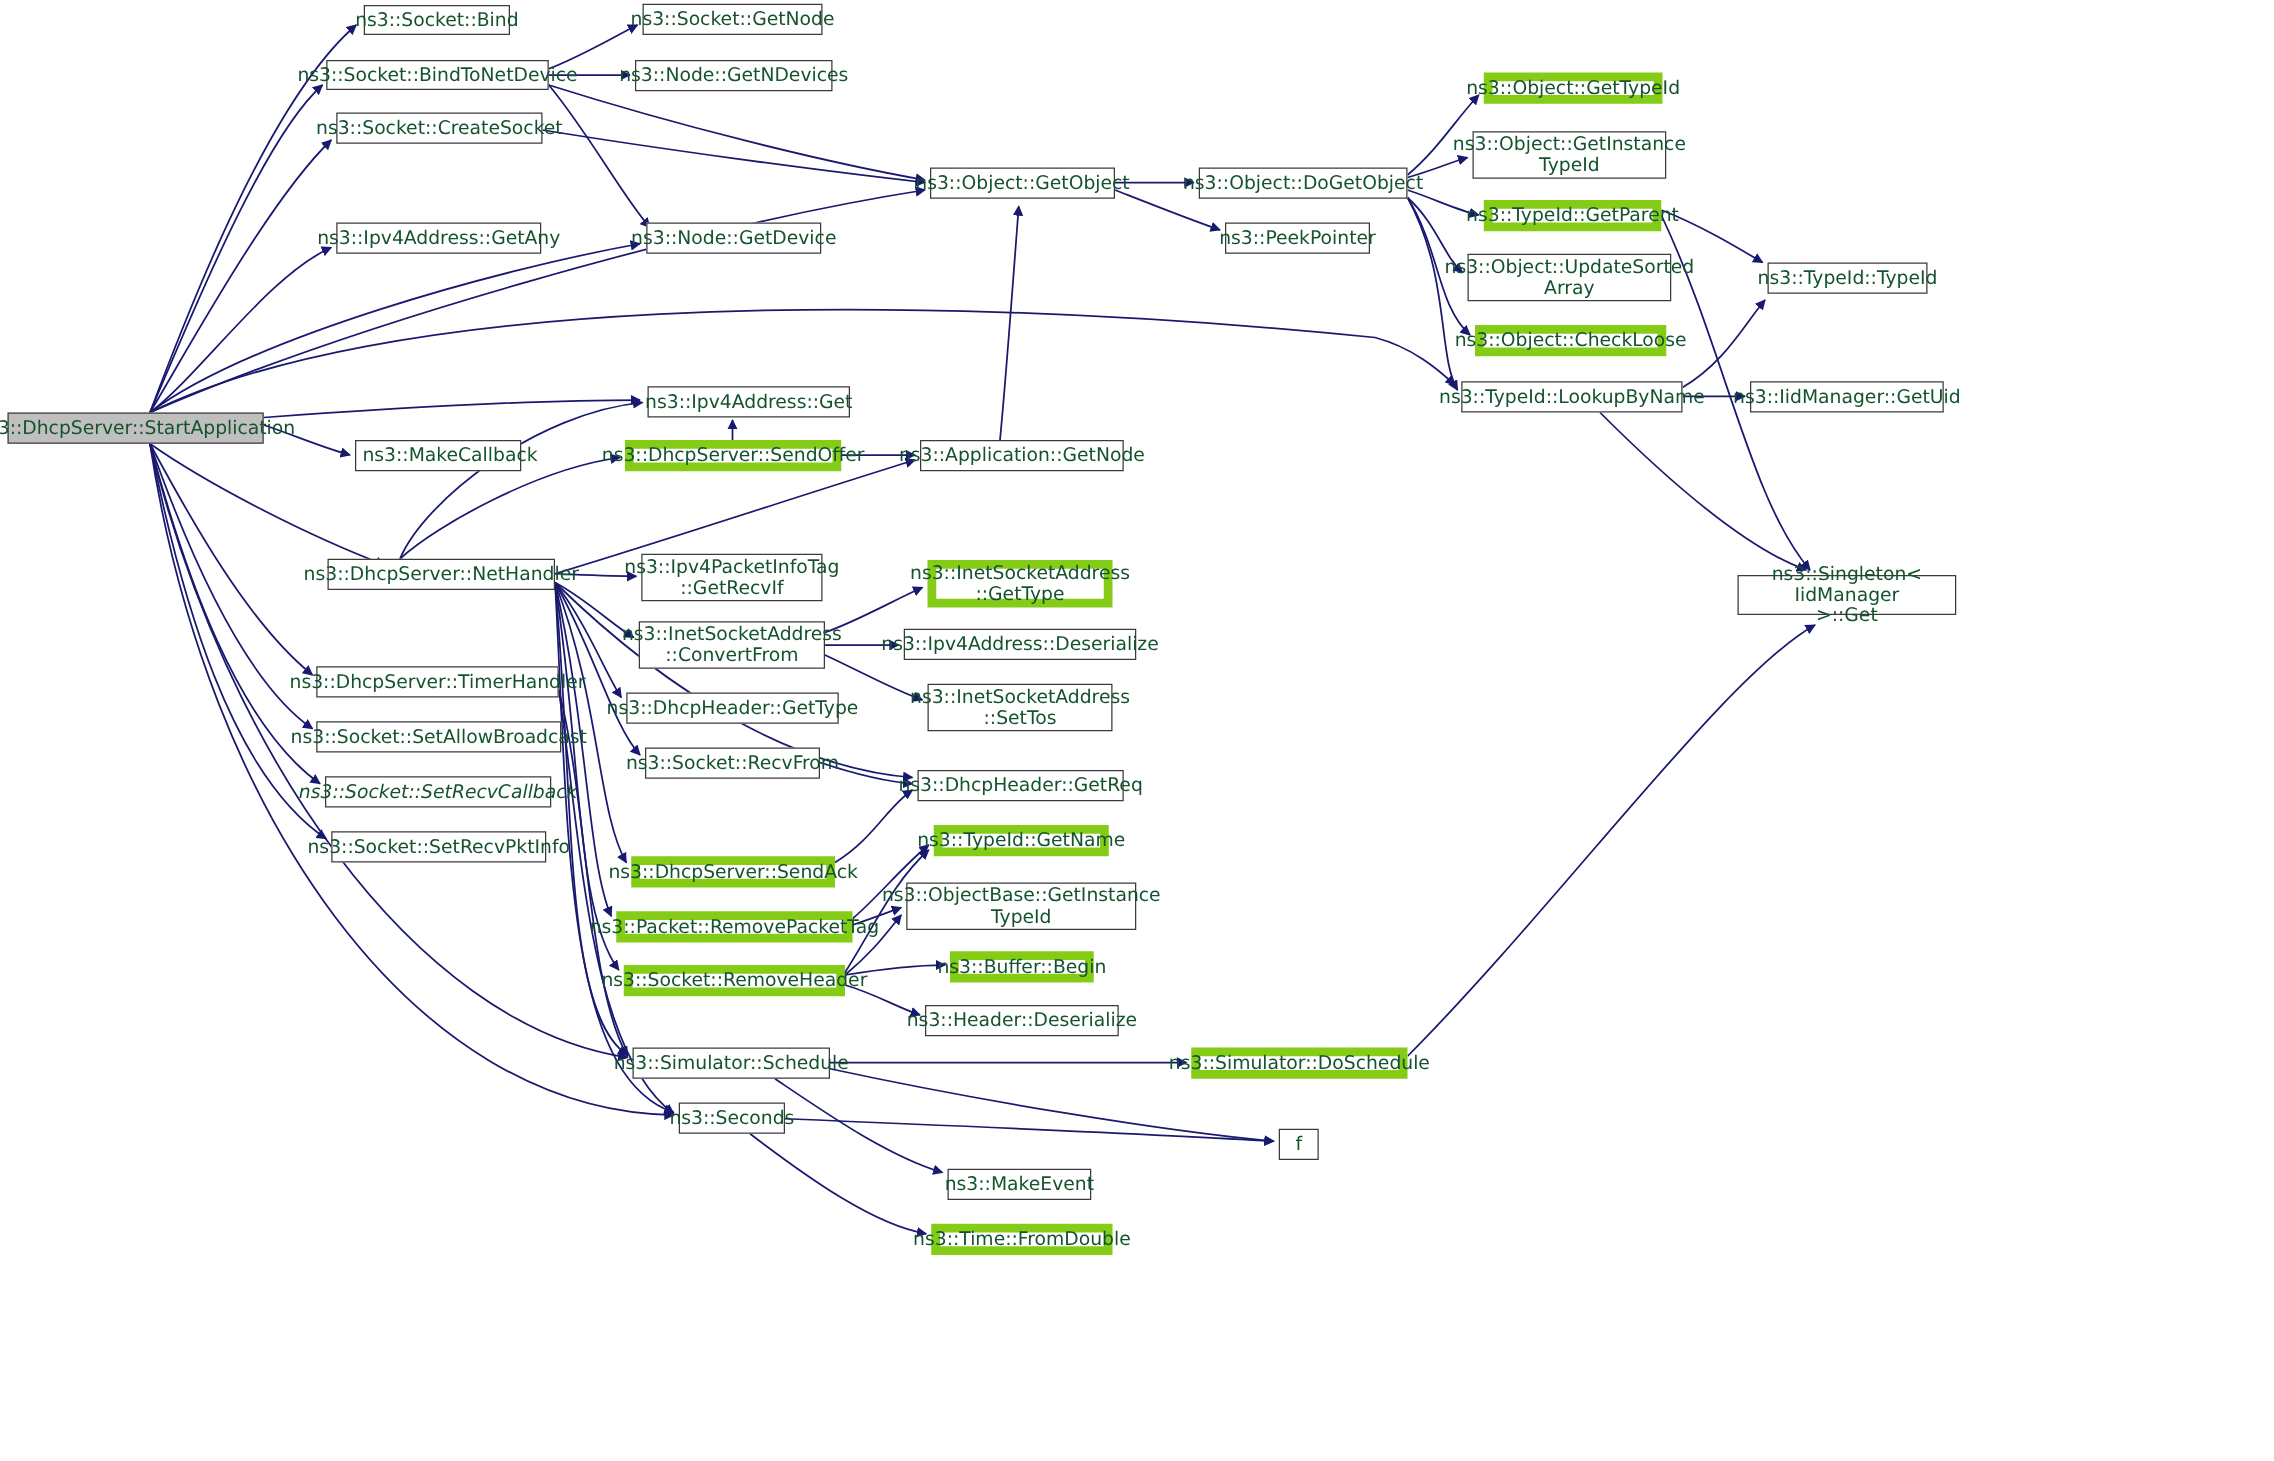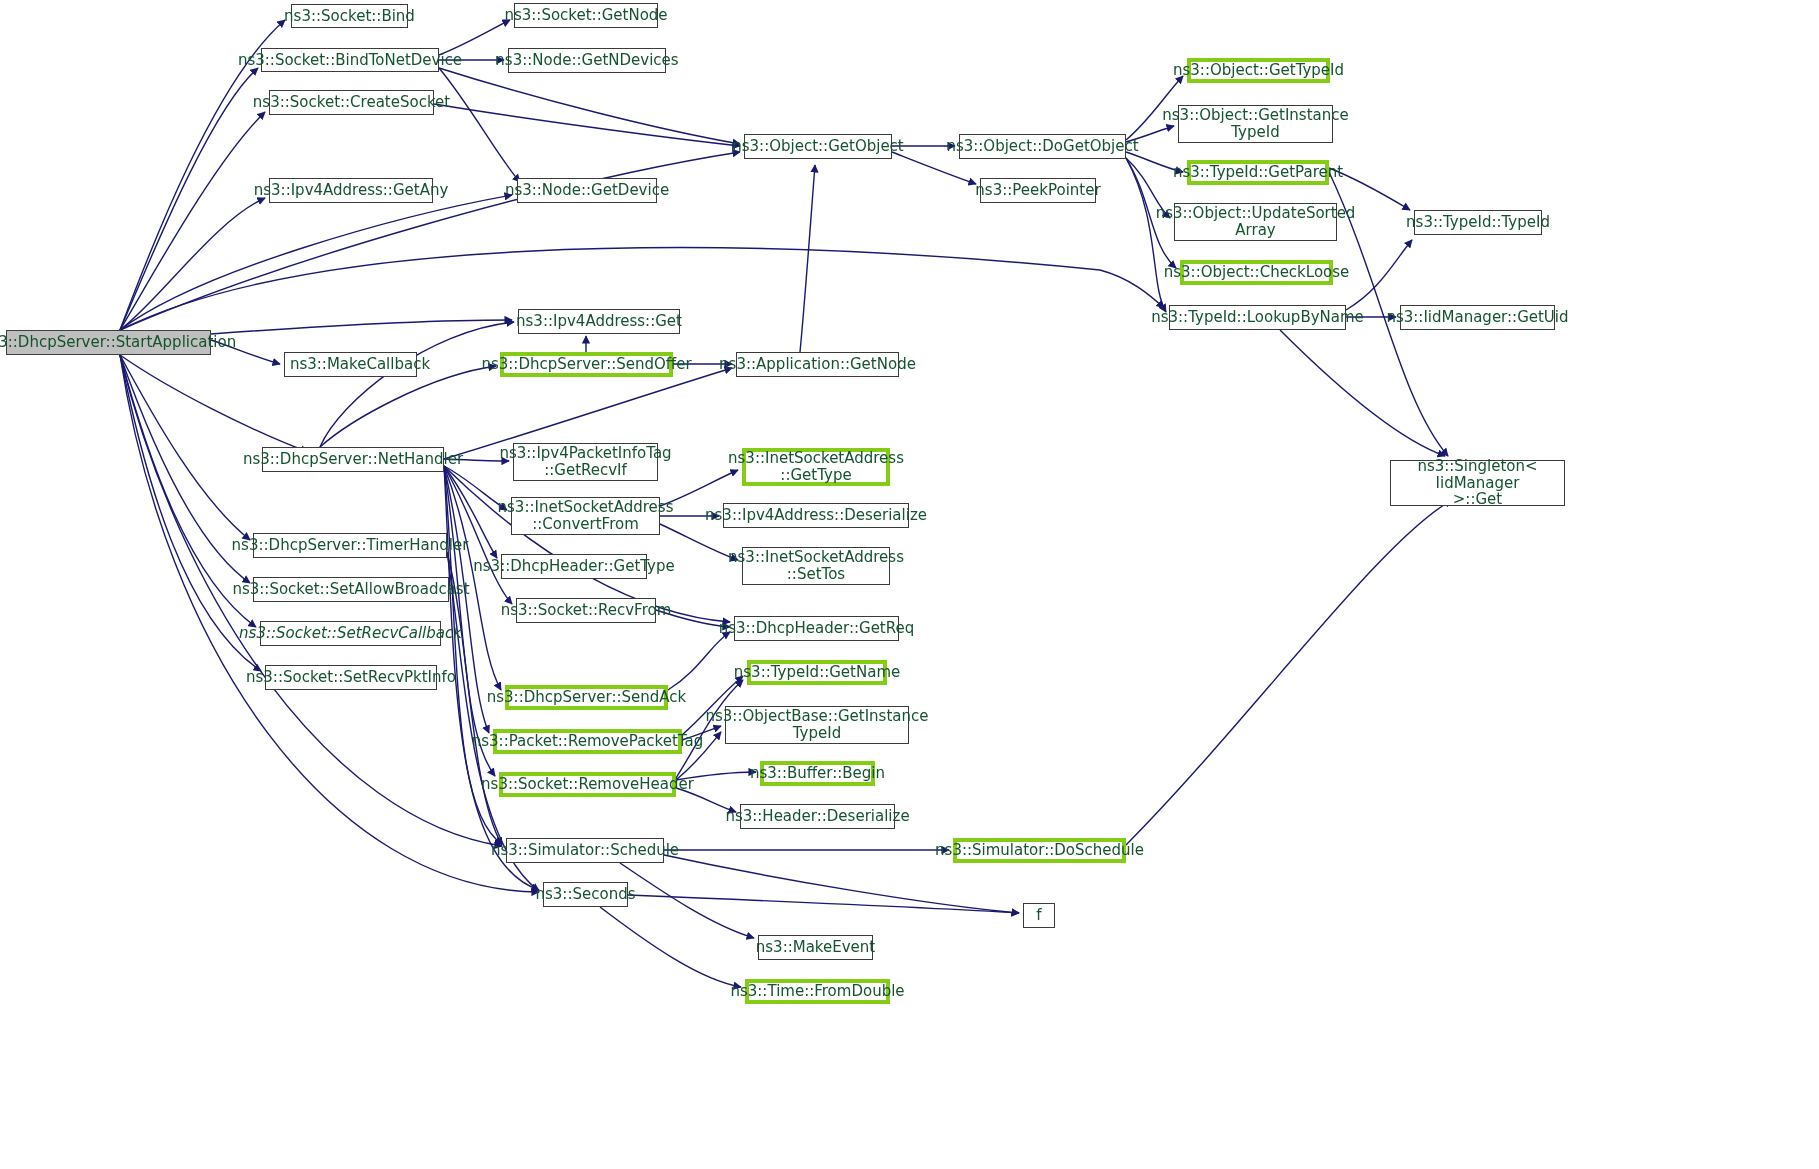--- a/index.html
+++ b/index.html
@@ -33,21 +33,21 @@
     line-height: 1.12;
     font-size: 15px;
     color: #14532d;
     background: #ffffff;
     border: 1px solid #3b3b3b;
     white-space: pre-line;
     padding: 0 5px;
     z-index: 2;
   }
   .node.red {
-    border: 4px solid #84cc16;
+    border: 7px solid #84cc16;
   }
   .node.root {
     background: #bfbfbf;
     border: 1px solid #404040;
   }
   .node.plain {
     border: 1px solid #3b3b3b;
   }
 </style>
 </head>
@@ -146,21 +146,21 @@
       <div class="node plain" style="left: 265px; top: 665px; width: 172px; height: 25px;">ns3::Socket::SetRecvPktInfo</div>
       <div class="node plain" style="left: 514px; top: 3px; width: 144px; height: 25px;">ns3::Socket::GetNode</div>
       <div class="node plain" style="left: 508px; top: 48px; width: 158px; height: 25px;">ns3::Node::GetNDevices</div>
       <div class="node plain" style="left: 517px; top: 178px; width: 140px; height: 25px;">ns3::Node::GetDevice</div>
       <div class="node plain" style="left: 518px; top: 309px; width: 162px; height: 25px; text-align: right;">ns3::Ipv4Address::Get</div>
       <div class="node red" style="left: 500px; top: 352px; width: 173px; height: 25px;">ns3::DhcpServer::SendOffer</div>
       <div class="node plain" style="left: 513px; top: 443px; width: 145px; height: 38px;">ns3::Ipv4PacketInfoTag
 ::GetRecvIf</div>
       <div class="node plain" style="left: 511px; top: 497px; width: 149px; height: 38px;">ns3::InetSocketAddress
 ::ConvertFrom</div>
-      <div class="node plain" style="left: 501px; top: 554px; width: 146px; height: 25px;">ns3::DhcpHeader::GetType</div>
+      <div class="node plain" style="left: 501px; top: 554px; width: 170px; height: 25px;">ns3::DhcpHeader::GetType</div>
       <div class="node plain" style="left: 516px; top: 598px; width: 140px; height: 25px;">ns3::Socket::RecvFrom</div>
       <div class="node red" style="left: 505px; top: 685px; width: 163px; height: 25px;">ns3::DhcpServer::SendAck</div>
       <div class="node red" style="left: 493px; top: 729px; width: 189px; height: 25px; text-align: right;">ns3::Packet::RemovePacketTag</div>
       <div class="node red" style="left: 499px; top: 772px; width: 177px; height: 25px;">ns3::Socket::RemoveHeader</div>
       <div class="node plain" style="left: 506px; top: 838px; width: 158px; height: 25px;">ns3::Simulator::Schedule</div>
       <div class="node plain" style="left: 543px; top: 882px; width: 85px; height: 25px;">ns3::Seconds</div>
       <div class="node plain" style="left: 744px; top: 134px; width: 148px; height: 25px;">ns3::Object::GetObject</div>
       <div class="node plain" style="left: 736px; top: 352px; width: 163px; height: 25px;">ns3::Application::GetNode</div>
       <div class="node red" style="left: 742px; top: 448px; width: 148px; height: 38px;">ns3::InetSocketAddress
 ::GetType</div>
@@ -182,16 +182,16 @@
       <div class="node red" style="left: 1187px; top: 58px; width: 143px; height: 25px;">ns3::Object::GetTypeId</div>
       <div class="node plain" style="left: 1178px; top: 105px; width: 155px; height: 38px;">ns3::Object::GetInstance
 TypeId</div>
       <div class="node red" style="left: 1187px; top: 160px; width: 142px; height: 25px;">ns3::TypeId::GetParent</div>
       <div class="node plain" style="left: 1174px; top: 203px; width: 163px; height: 38px;">ns3::Object::UpdateSorted
 Array</div>
       <div class="node red" style="left: 1180px; top: 260px; width: 153px; height: 25px;">ns3::Object::CheckLoose</div>
       <div class="node plain" style="left: 1169px; top: 305px; width: 177px; height: 25px;">ns3::TypeId::LookupByName</div>
       <div class="node plain" style="left: 1414px; top: 210px; width: 128px; height: 25px;">ns3::TypeId::TypeId</div>
       <div class="node plain" style="left: 1400px; top: 305px; width: 155px; height: 25px;">ns3::IidManager::GetUid</div>
-      <div class="node plain" style="left: 1390px; top: 460px; width: 175px; height: 46px;">ns3::Singleton&lt; IidManager
+      <div class="node plain" style="left: 1390px; top: 460px; width: 175px; height: 32px;">ns3::Singleton&lt; IidManager
 &gt;::Get</div>
     </div>
 </div>
 
 </body></html>

